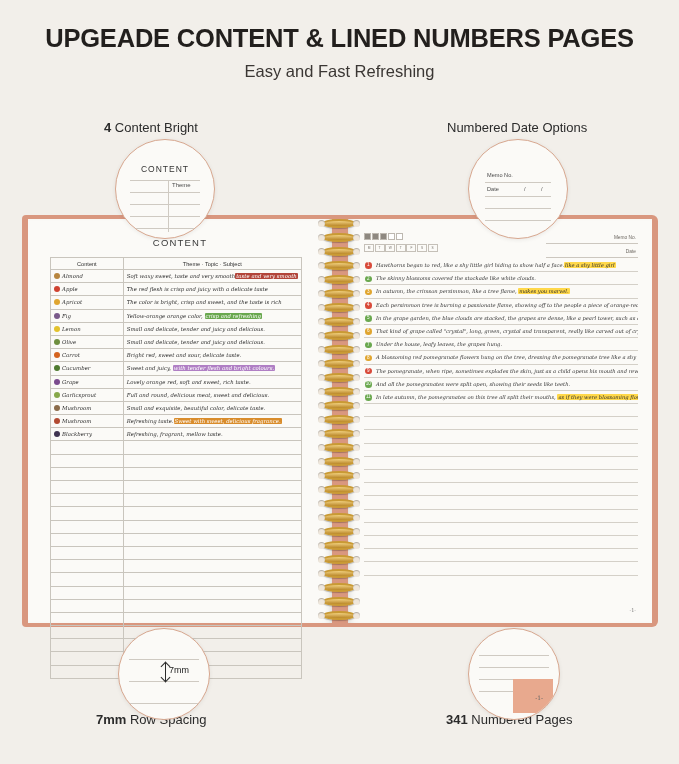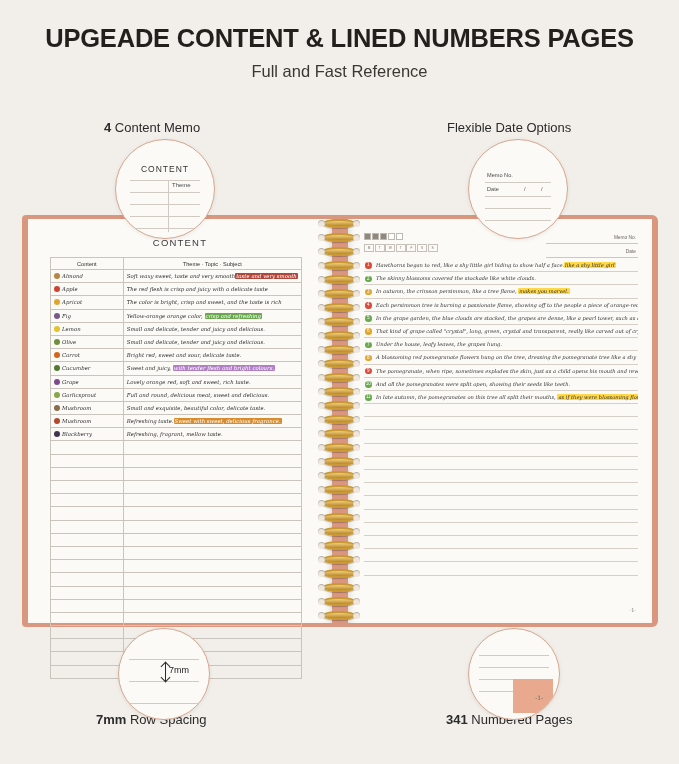--- a/index.html
+++ b/index.html
@@ -208,27 +208,27 @@
   .pg-corner {
     position:absolute; right:6px; bottom:6px; width:40px; height:34px;
     background:#e8a98e; border-radius:0 0 10px 0;
   }
   .pg-num { position:absolute; right:16px; bottom:18px; font-size:6px; color:#666; font-family:"DejaVu Serif", serif; }
 </style>
 </head>
 <body>
 
 <h1 class="hero-title">UPGEADE CONTENT &amp; LINED NUMBERS PAGES</h1>
-<div class="hero-sub">Full and Fast Reference</div>
+<div class="hero-sub">Easy and Fast Refreshing</div>
 
 <div class="cap cap-content-pages">
-  <b>4</b><span> Content Memo</span>
+  <b>4</b><span> Content Bright</span>
 </div>
 <div class="cap cap-date-options">
-  <span>Flexible Date Options</span>
+  <span>Numbered Date Options</span>
 </div>
 <div class="cap cap-row-spacing">
   <b>7mm</b><span> Row Spacing</span>
 </div>
 <div class="cap cap-numbered">
   <b>341</b><span> Numbered Pages</span>
 </div>
 
 <div class="notebook">
   <div class="book-cover"></div>

